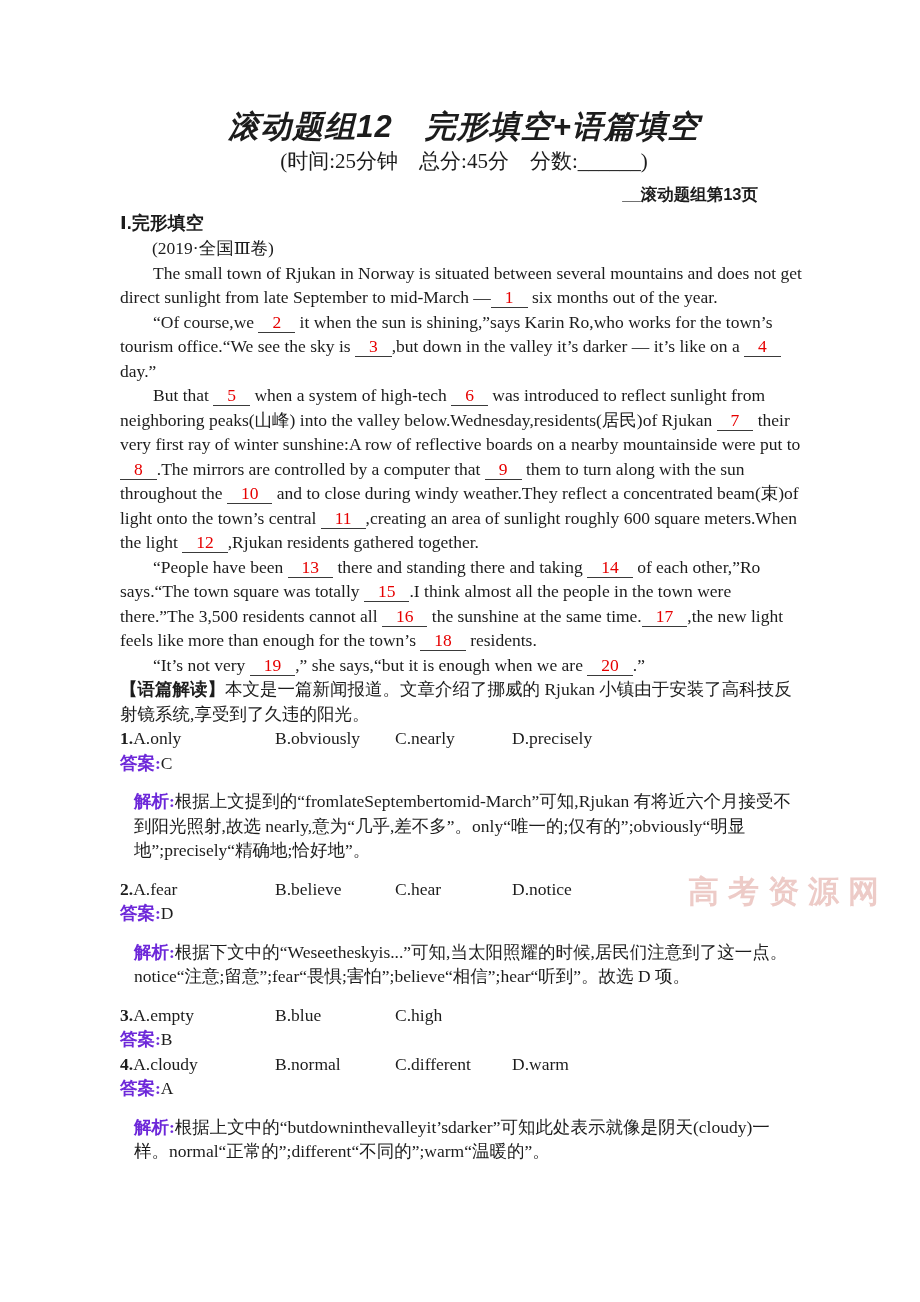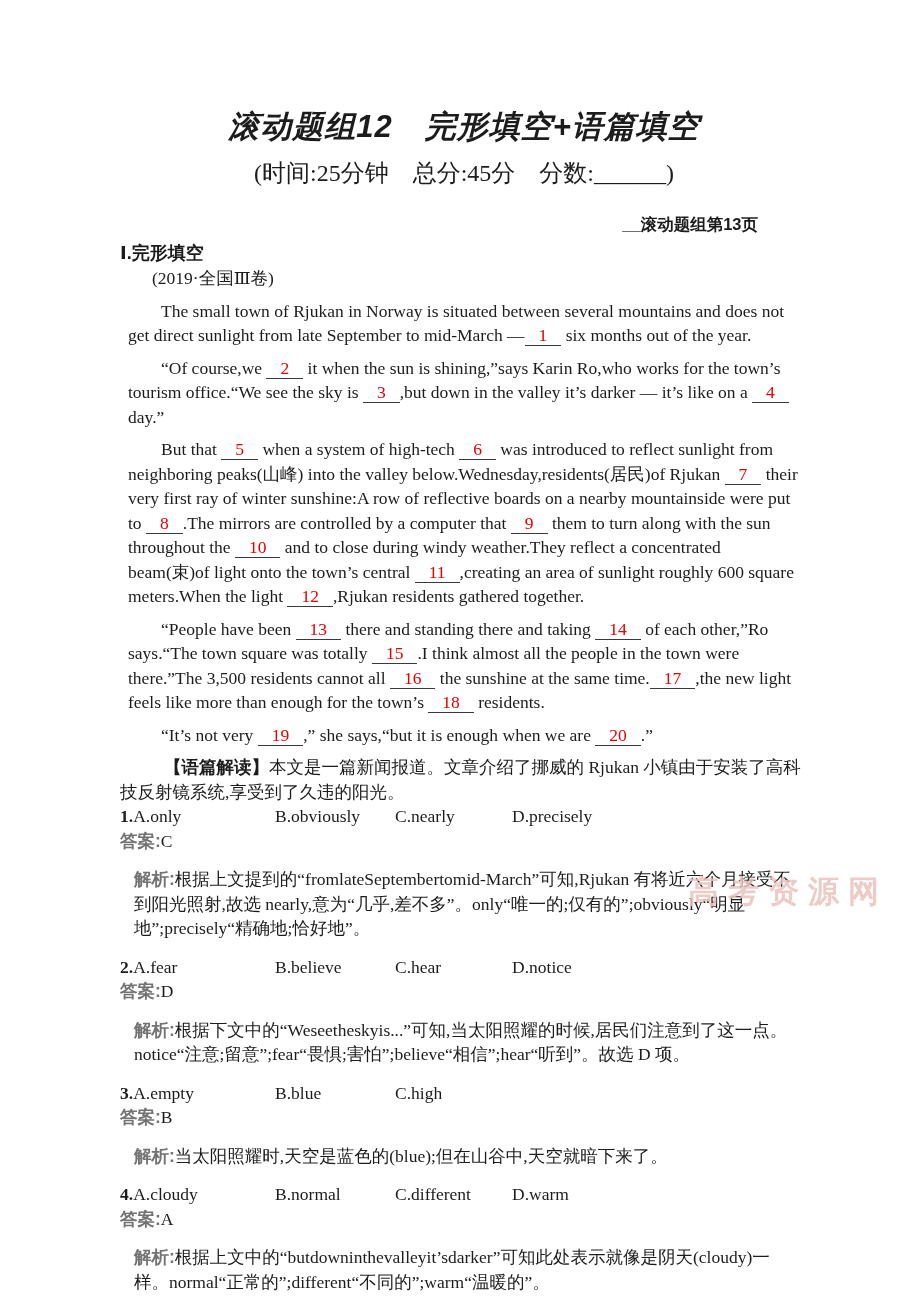--- a/index.html
+++ b/index.html
@@ -30,69 +30,67 @@
     margin:0;
     text-align:center;
     font-size:31px;
     line-height:42px;
     font-weight:bold;
     letter-spacing:1px;
     font-family:"Liberation Sans","DejaVu Sans",sans-serif;
     font-style:italic;
   }
   .subtitle{
-    margin-top:12px;
     text-align:center;
-    font-size:24px;
+    font-size:21px;
     line-height:27px;
   }
   .pageref{
-    margin-top:26px;
+    margin-top:8px;
     text-align:right;
     padding-right:50px;
     font-weight:bold;
     font-size:16.5px;
     line-height:23px;
     font-family:"Liberation Sans","DejaVu Sans",sans-serif;
   }
   .section-heading{
     margin-top:5px;
     font-weight:bold;
     font-size:18px;
     line-height:25px;
     font-family:"Liberation Sans","DejaVu Sans",sans-serif;
   }
   .source{
     text-indent:32px;
   }
-  p.para{margin:8px;text-indent:33px;}
+  p.para{margin:0;text-indent:33px;}
   .blank{
     color:#e60000;
     border-bottom:1.2px solid #3a3a3a;
     padding:0 14px;
     white-space:nowrap;
   }
   p.note{margin:0;}
   .note-label{
     font-weight:bold;
     font-family:"Liberation Sans","DejaVu Sans",sans-serif;
-    margin-left:44px;
   }
   .question{margin:0;}
   .opts{display:flex;}
   .opt{flex:0 0 auto;}
   .opt.c0{width:155px;}
   .opt.c1{width:120px;}
   .opt.c2{width:117px;}
   .opt.c3{flex:1 1 auto;}
   .qnum{font-weight:bold;}
   .red-label{
-    color:#737373;
+    color:#6d28d9;
     font-weight:bold;
-    font-family:Liberation Sans, sans-serif;
+    font-family:Liberation Serif, serif;
   }
   .ansline{margin:0;}
   p.analysis{margin:14px;}
 </style>
 </head>
 <body>
 
 <div class="page">
   <div class="watermark">高考资源网</div>
 
@@ -137,21 +135,20 @@
         <div class="ansline"><span class="red-label">答案:</span><span>D</span></div>
         <p class="analysis"><span class="red-label">解析:</span><span>根据下文中的“Weseetheskyis...”可知,当太阳照耀的时候,居民们注意到了这一点。notice“注意;留意”;fear“畏惧;害怕”;believe“相信”;hear“听到”。故选 D 项。</span></p>
       </div>
       <div class="question">
         <div class="opts">
           <span class="opt c0"><b class="qnum">3.</b>A.empty</span>
           <span class="opt c1">B.blue</span>
           <span class="opt c2">C.high</span>
         </div>
         <div class="ansline"><span class="red-label">答案:</span><span>B</span></div>
-        <p class="analysis"><span class="red-label">解析:</span><span>当太阳照耀时,天空是蓝色的(blue);但在山谷中,天空就暗下来了。</span></p>
       </div>
       <div class="question">
         <div class="opts">
           <span class="opt c0"><b class="qnum">4.</b>A.cloudy</span>
           <span class="opt c1">B.normal</span>
           <span class="opt c2">C.different</span>
           <span class="opt c3">D.warm</span>
         </div>
         <div class="ansline"><span class="red-label">答案:</span><span>A</span></div>
         <p class="analysis"><span class="red-label">解析:</span><span>根据上文中的“butdowninthevalleyit’sdarker”可知此处表示就像是阴天(cloudy)一样。normal“正常的”;different“不同的”;warm“温暖的”。</span></p>

